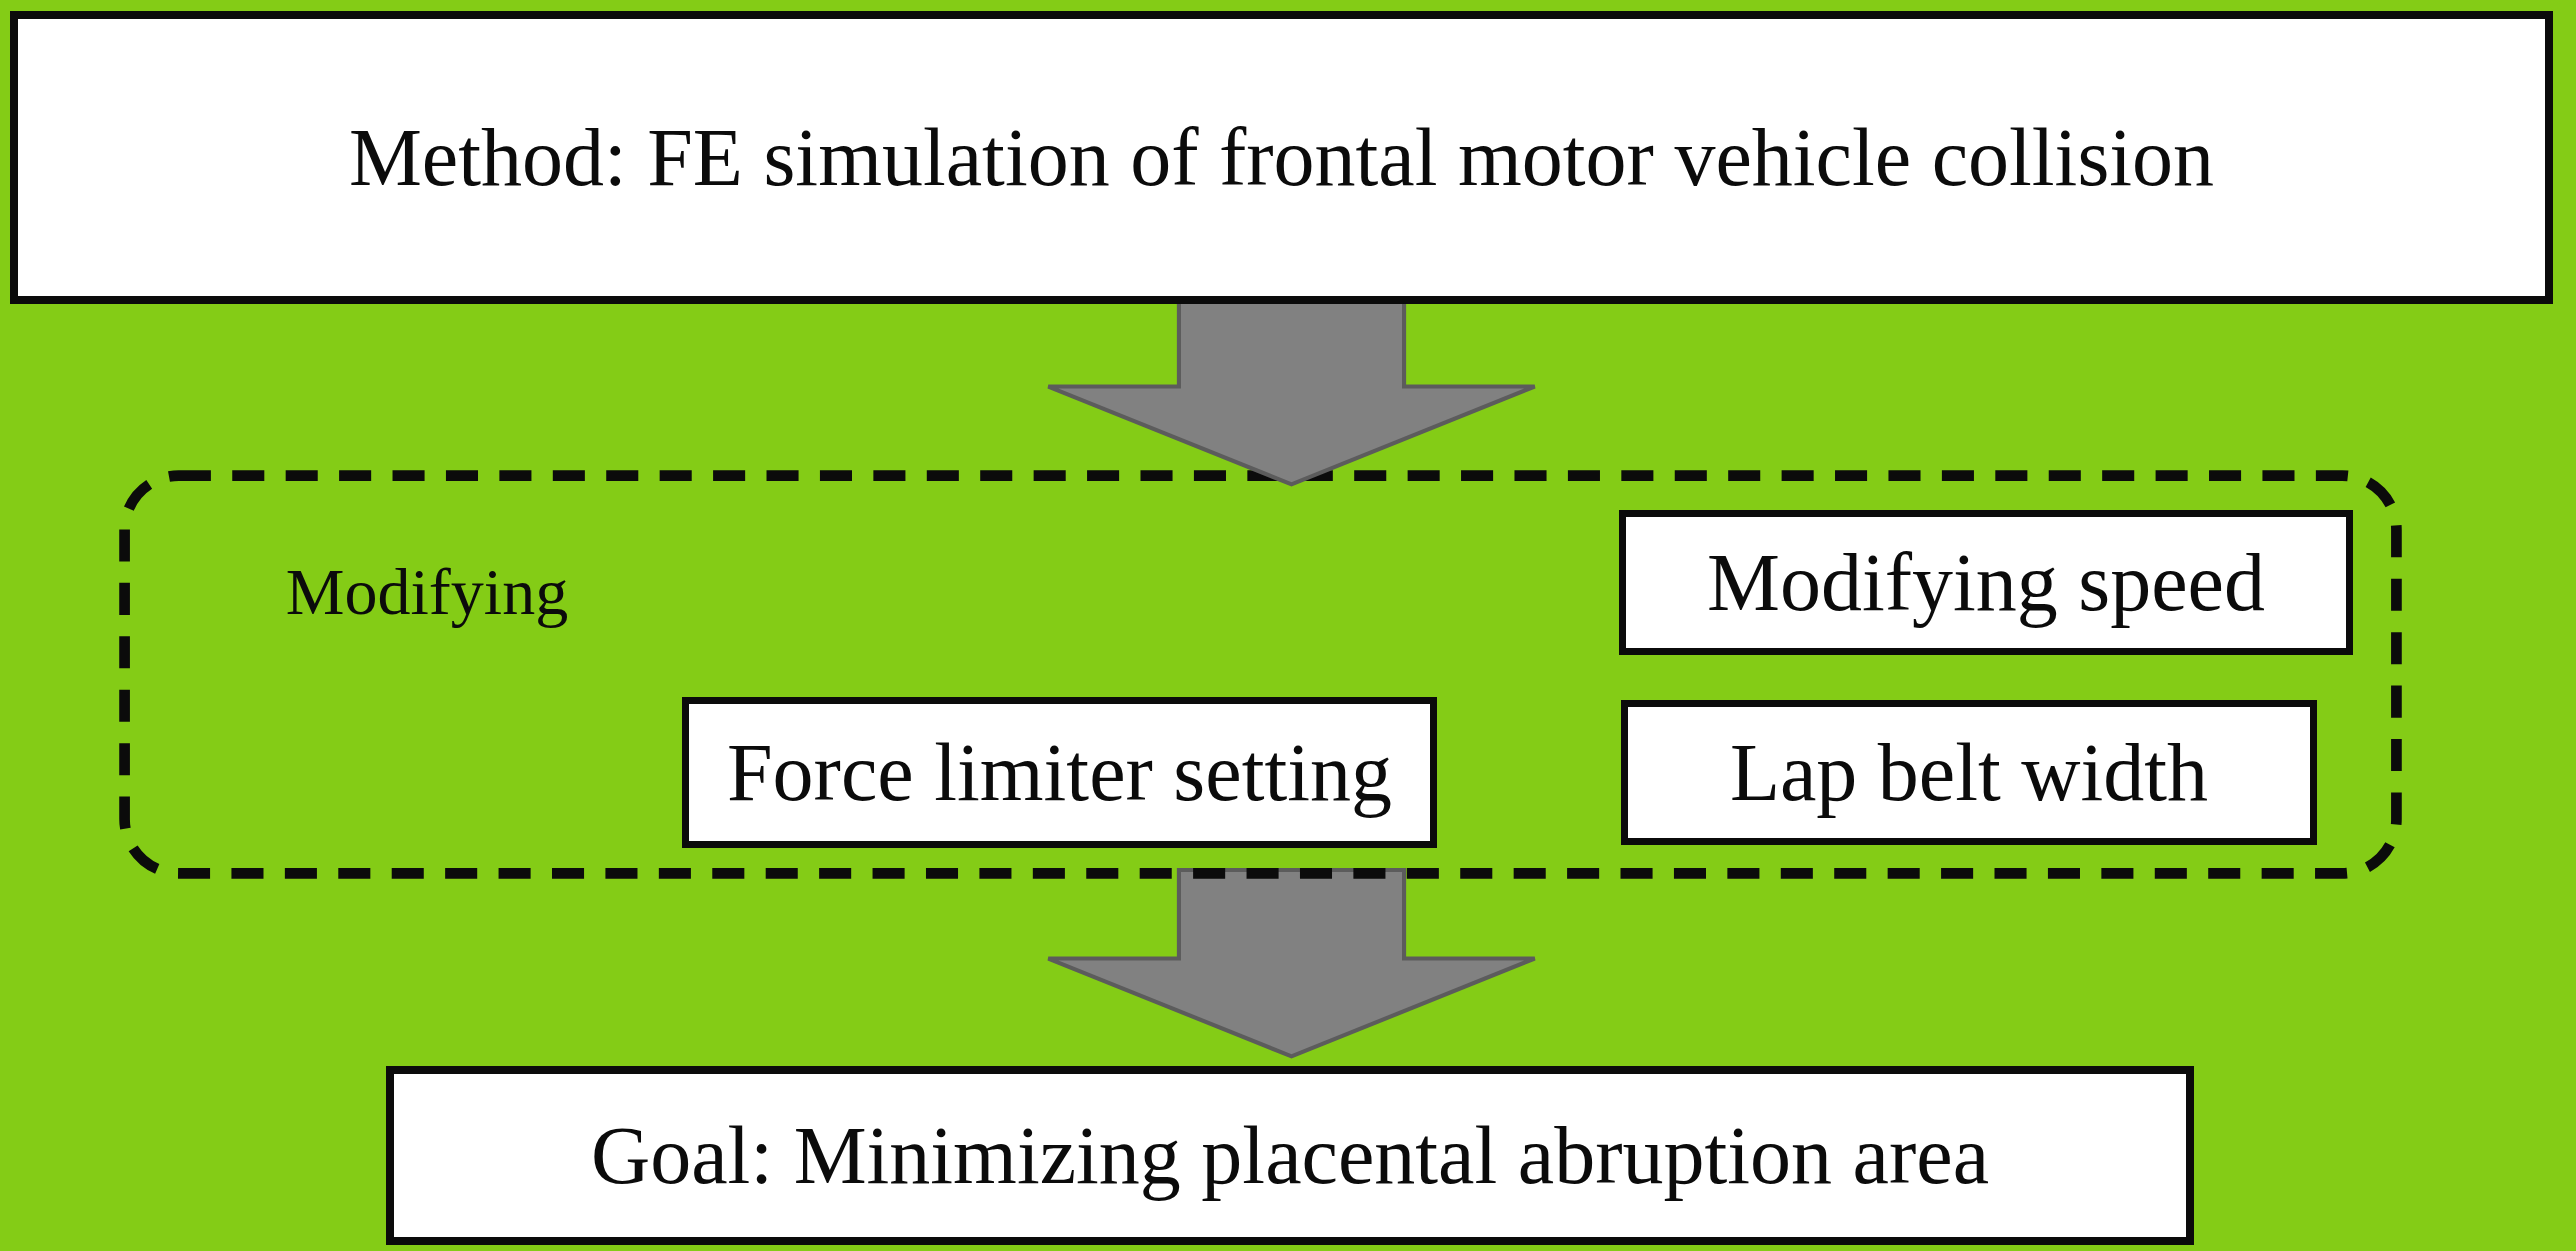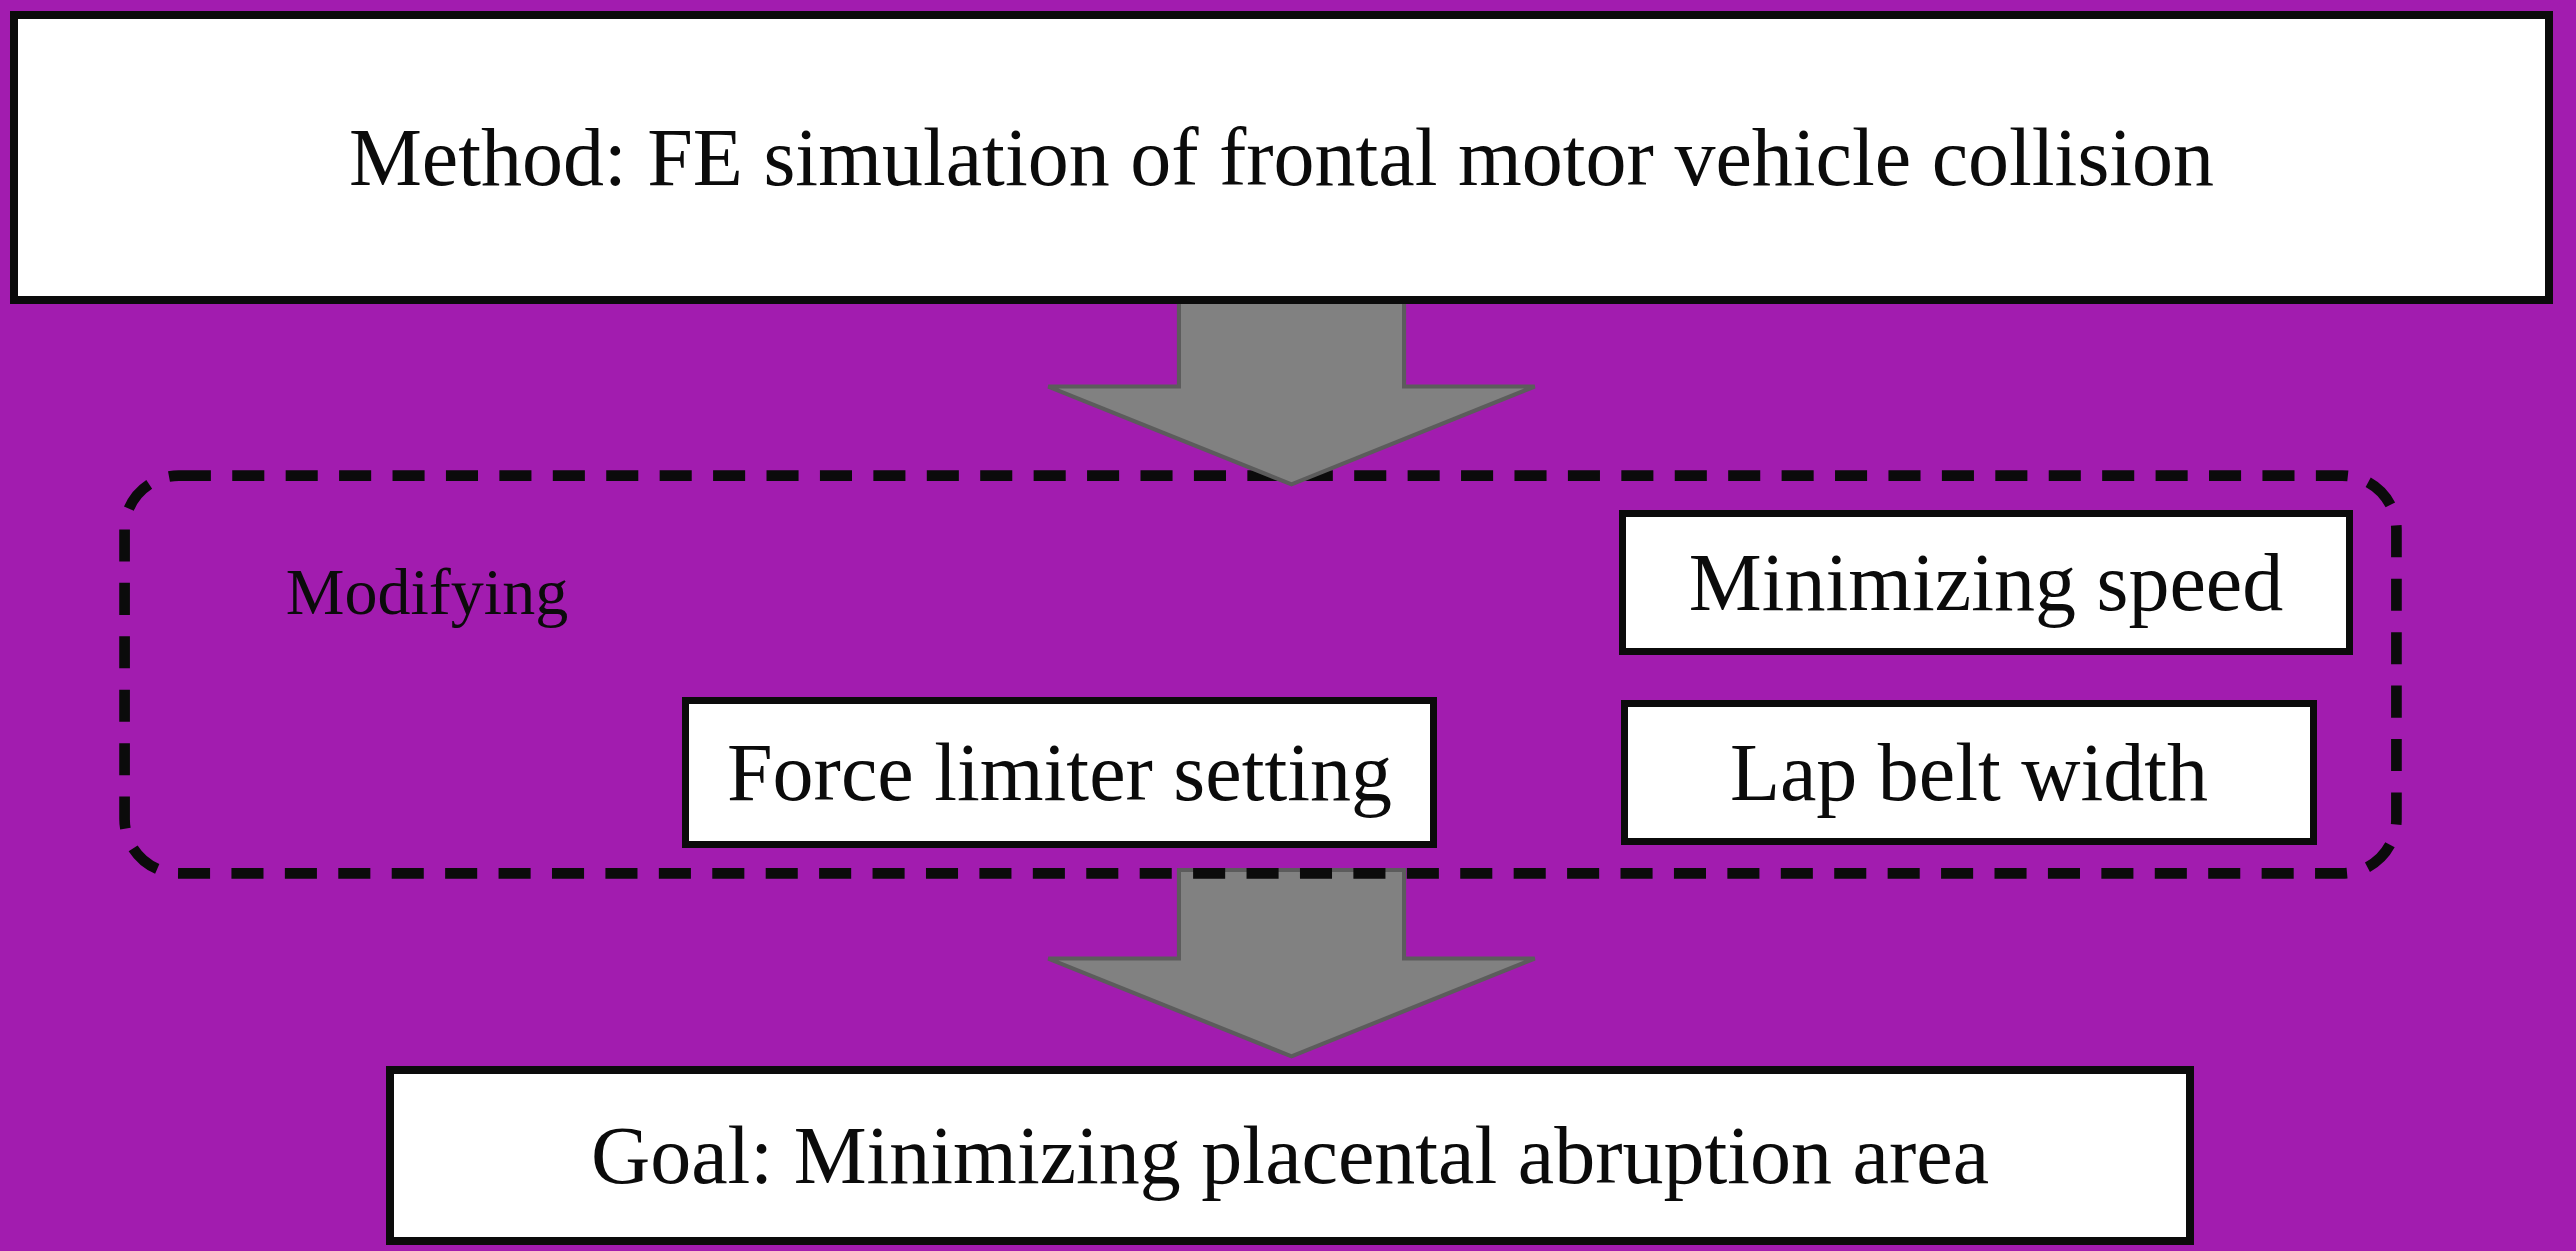--- a/index.html
+++ b/index.html
@@ -4,21 +4,21 @@
 <style>
   html, body {
     margin: 0;
     padding: 0;
     background: #ffffff;
   }
   .canvas {
     position: relative;
     width: 2576px;
     height: 1252px;
-    background: #a21caf;
+    background: #84cc16;
     font-family: "Liberation Serif", "DejaVu Serif", serif;
     color: #0b0b0b;
     overflow: hidden;
   }
   .box {
     position: absolute;
     box-sizing: border-box;
     background: #ffffff;
     border: 7.4px solid #0b0b0b;
     display: flex;
@@ -109,21 +109,21 @@
   </svg>
 
   <svg class="dashed-outline" viewBox="0 0 2780 500" xmlns="http://www.w3.org/2000/svg">
     <rect x="8" y="8" width="2764" height="484" rx="66" ry="66" stroke="#0b0b0b"></rect>
   </svg>
 
   <div class="modifying-label">Modifying</div>
 
 
   <div class="box factor f2">
-    <span>Minimizing speed</span>
+    <span>Modifying speed</span>
   </div>
 
   <div class="box factor f3">
     <span>Force limiter setting</span>
   </div>
 
   <div class="box factor f4">
     <span>Lap belt width</span>
   </div>
 

